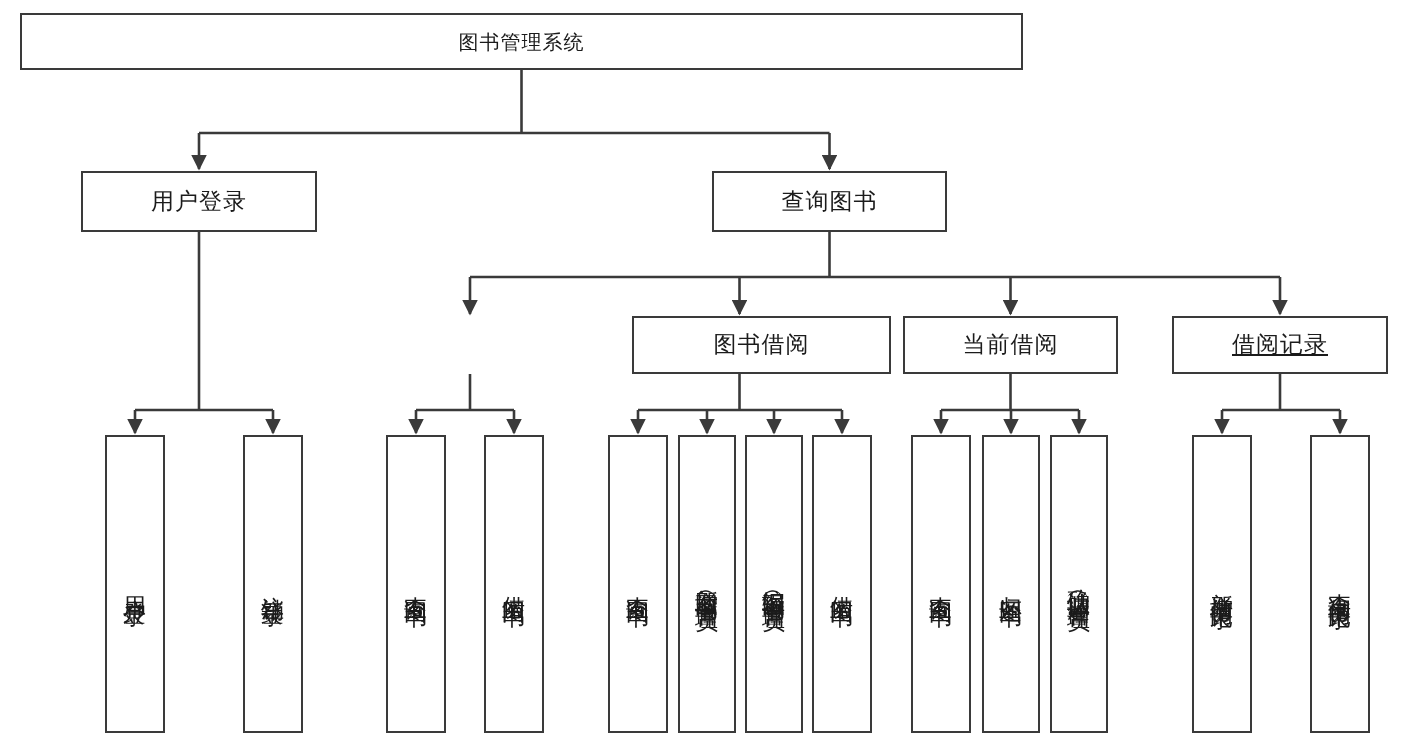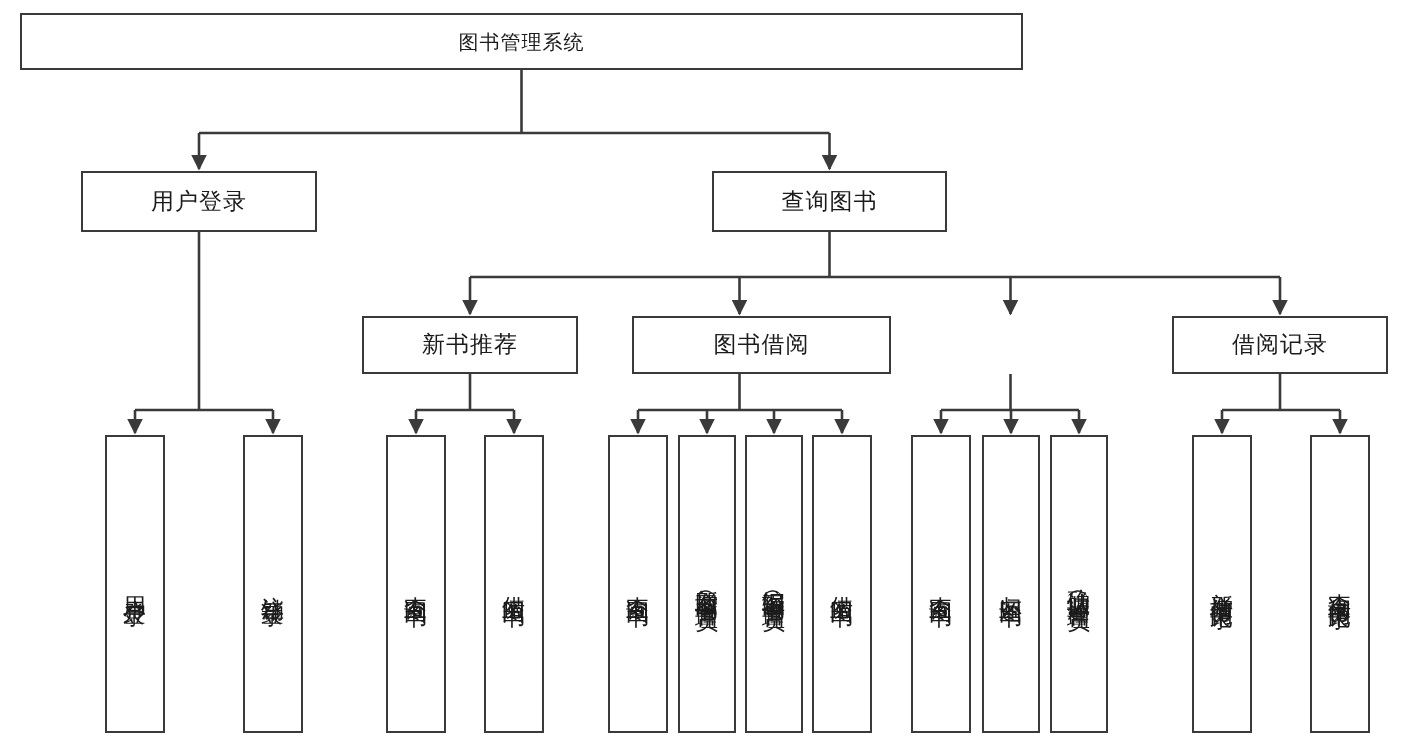--- a/index.html
+++ b/index.html
@@ -117,23 +117,23 @@
         <line x1="1222" y1="410" x2="1222" y2="433" marker-end="url(#arrow)"></line>
         <line x1="1340" y1="410" x2="1340" y2="433" marker-end="url(#arrow)"></line>
       </g>
   </svg>
 
   <div class="node horiz root" style="left: 20px; top: 13px; width: 1003px; height: 57px;">图书管理系统</div>
 
   <div class="node horiz" style="left: 81px; top: 171px; width: 236px; height: 61px;">用户登录</div>
   <div class="node horiz" style="left: 712px; top: 171px; width: 235px; height: 61px;">查询图书</div>
 
-  <div class="node horiz" style="left: 362px; top: 316px; width: 216px; height: 58px;">新书推荐</div>
   <div class="node horiz" style="left: 632px; top: 316px; width: 259px; height: 58px;">图书借阅</div>
-  <div class="node horiz" style="left: 1172px; top: 316px; width: 216px; height: 58px;">借阅记录</div>
+  <div class="node horiz" style="left: 903px; top: 316px; width: 215px; height: 58px;">当前借阅</div>
+  <div class="node horiz" style="left: 1172px; top: 316px; width: 216px; height: 58px; text-decoration: underline;">借阅记录</div>
 
   <div class="node vert" style="left: 105px; top: 435px; width: 60px; height: 298px;">
       <span class="vtxt">用户登录</span>
     </div>
   <div class="node vert" style="left: 243px; top: 435px; width: 60px; height: 298px;">
       <span class="vtxt">注销登录</span>
     </div>
   <div class="node vert" style="left: 386px; top: 435px; width: 60px; height: 298px;">
       <span class="vtxt">查询图书</span>
     </div>

